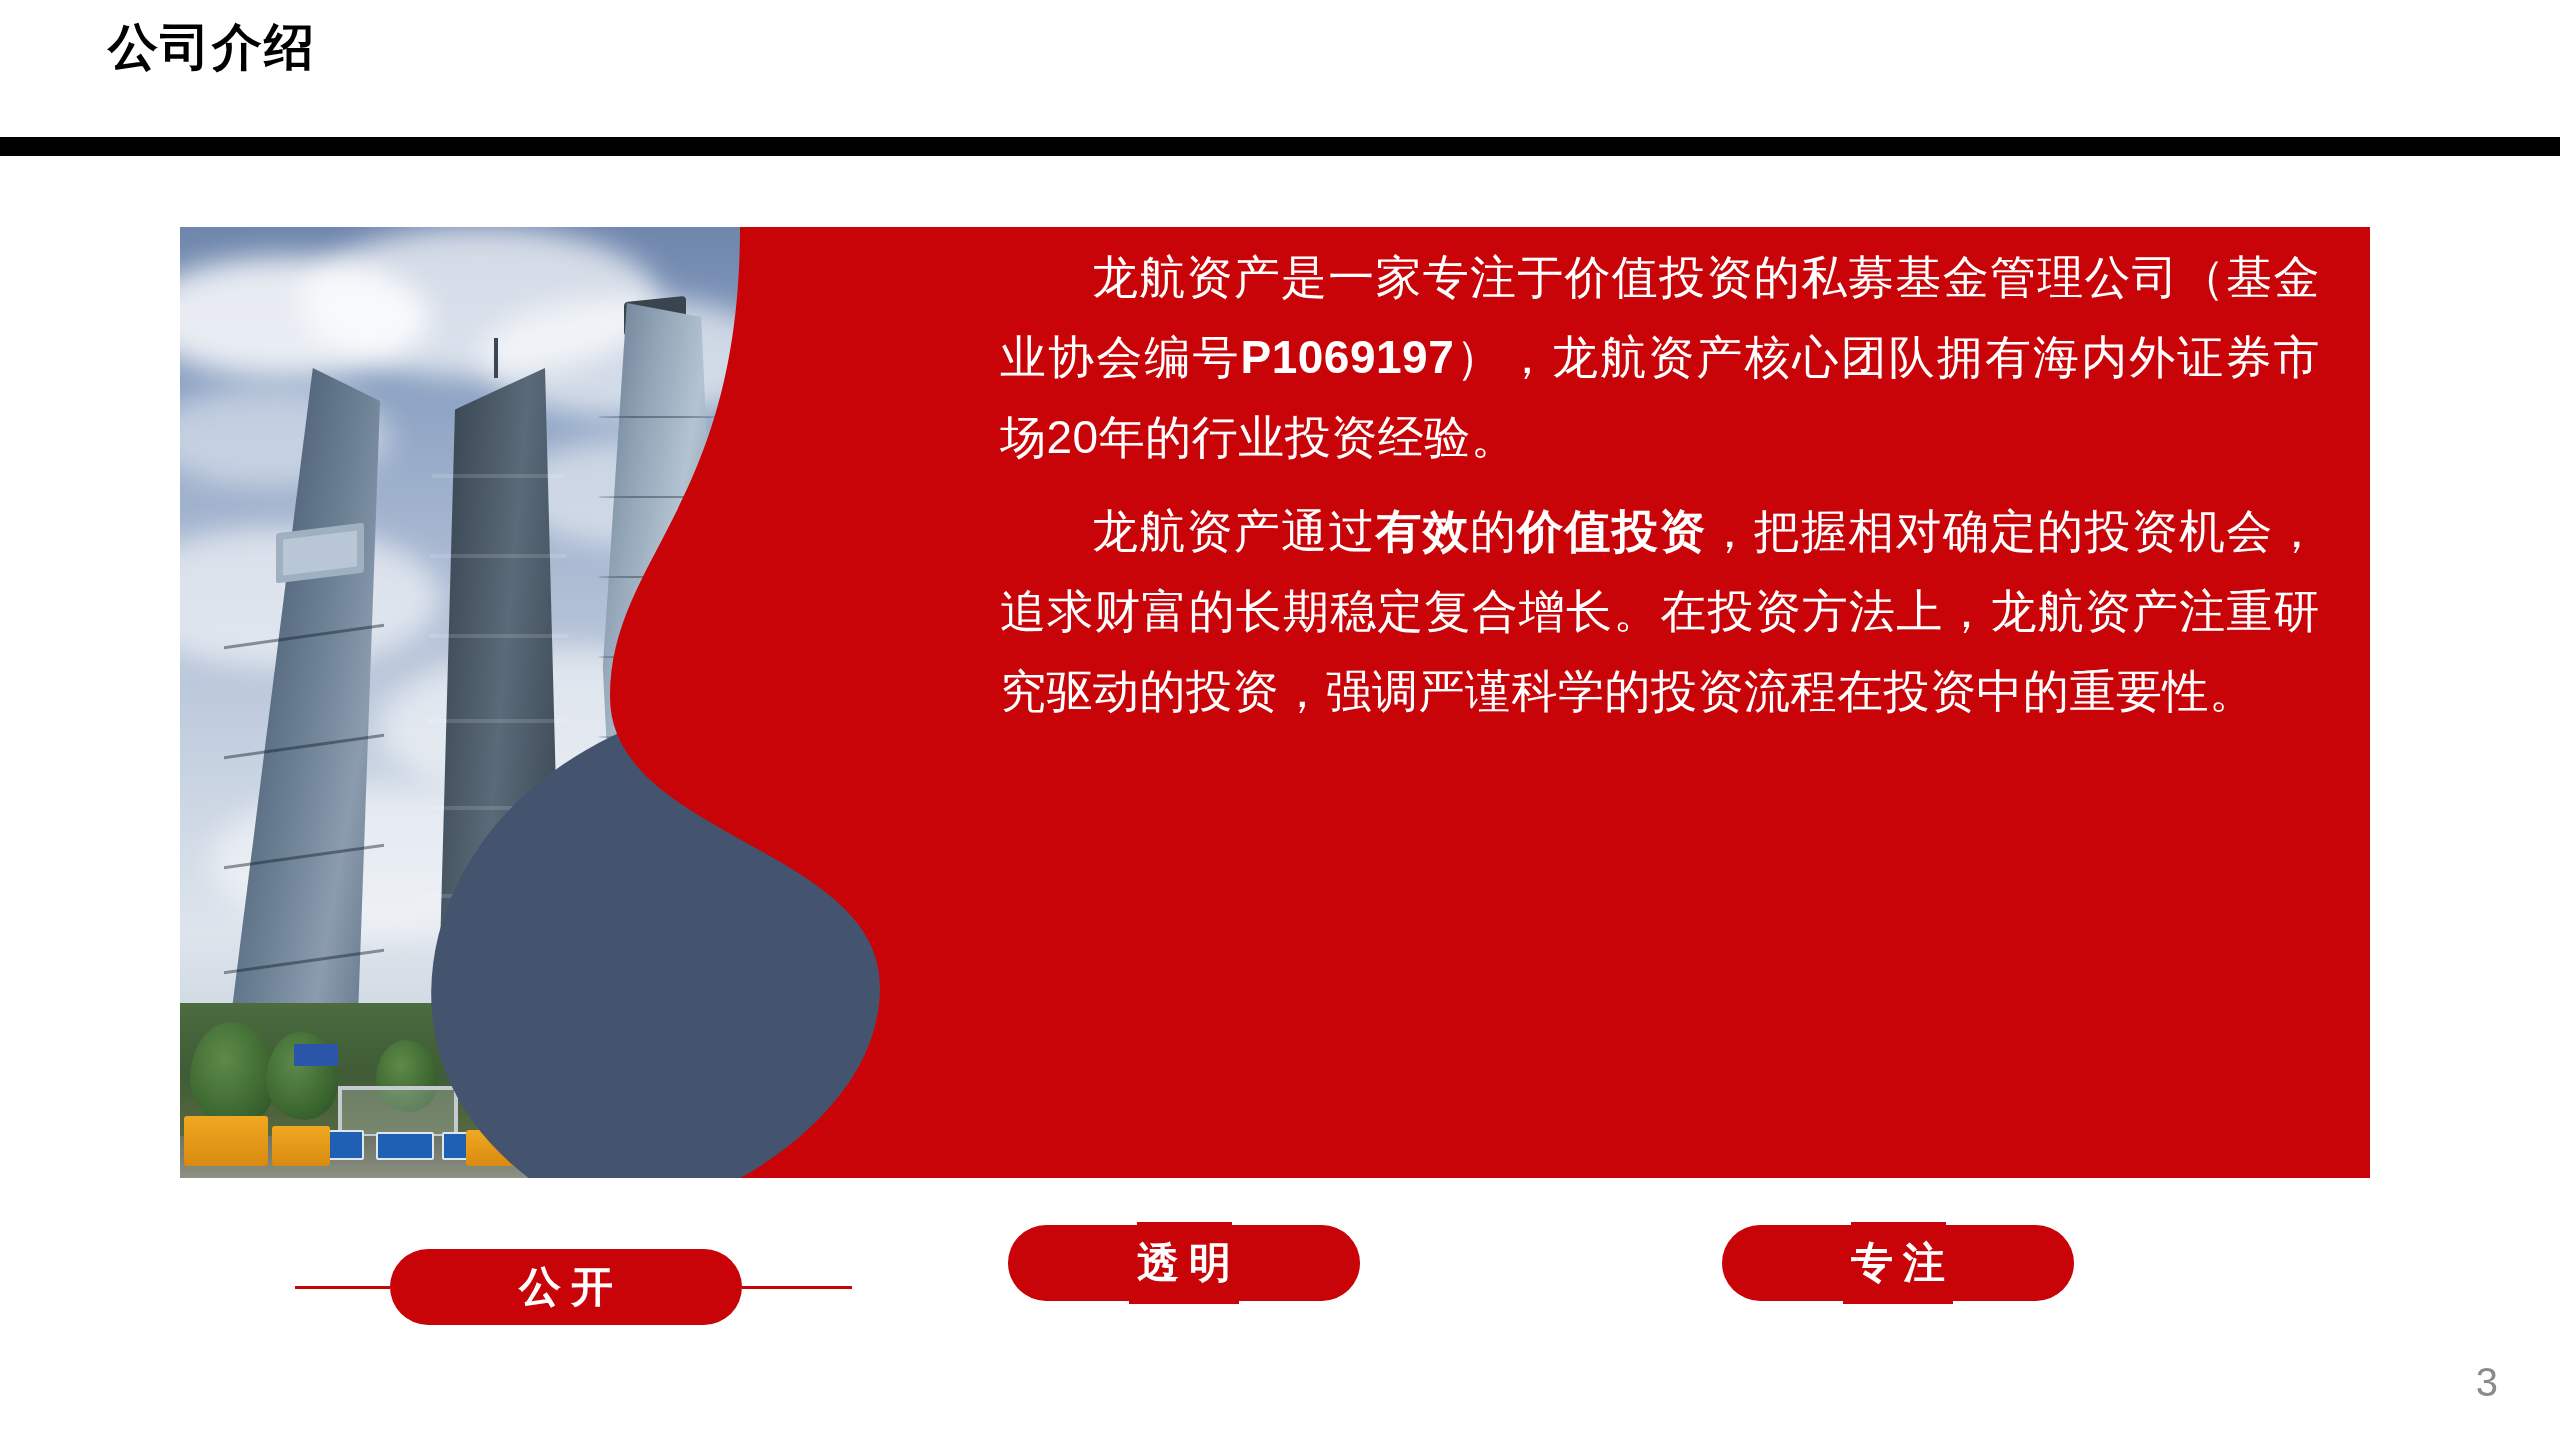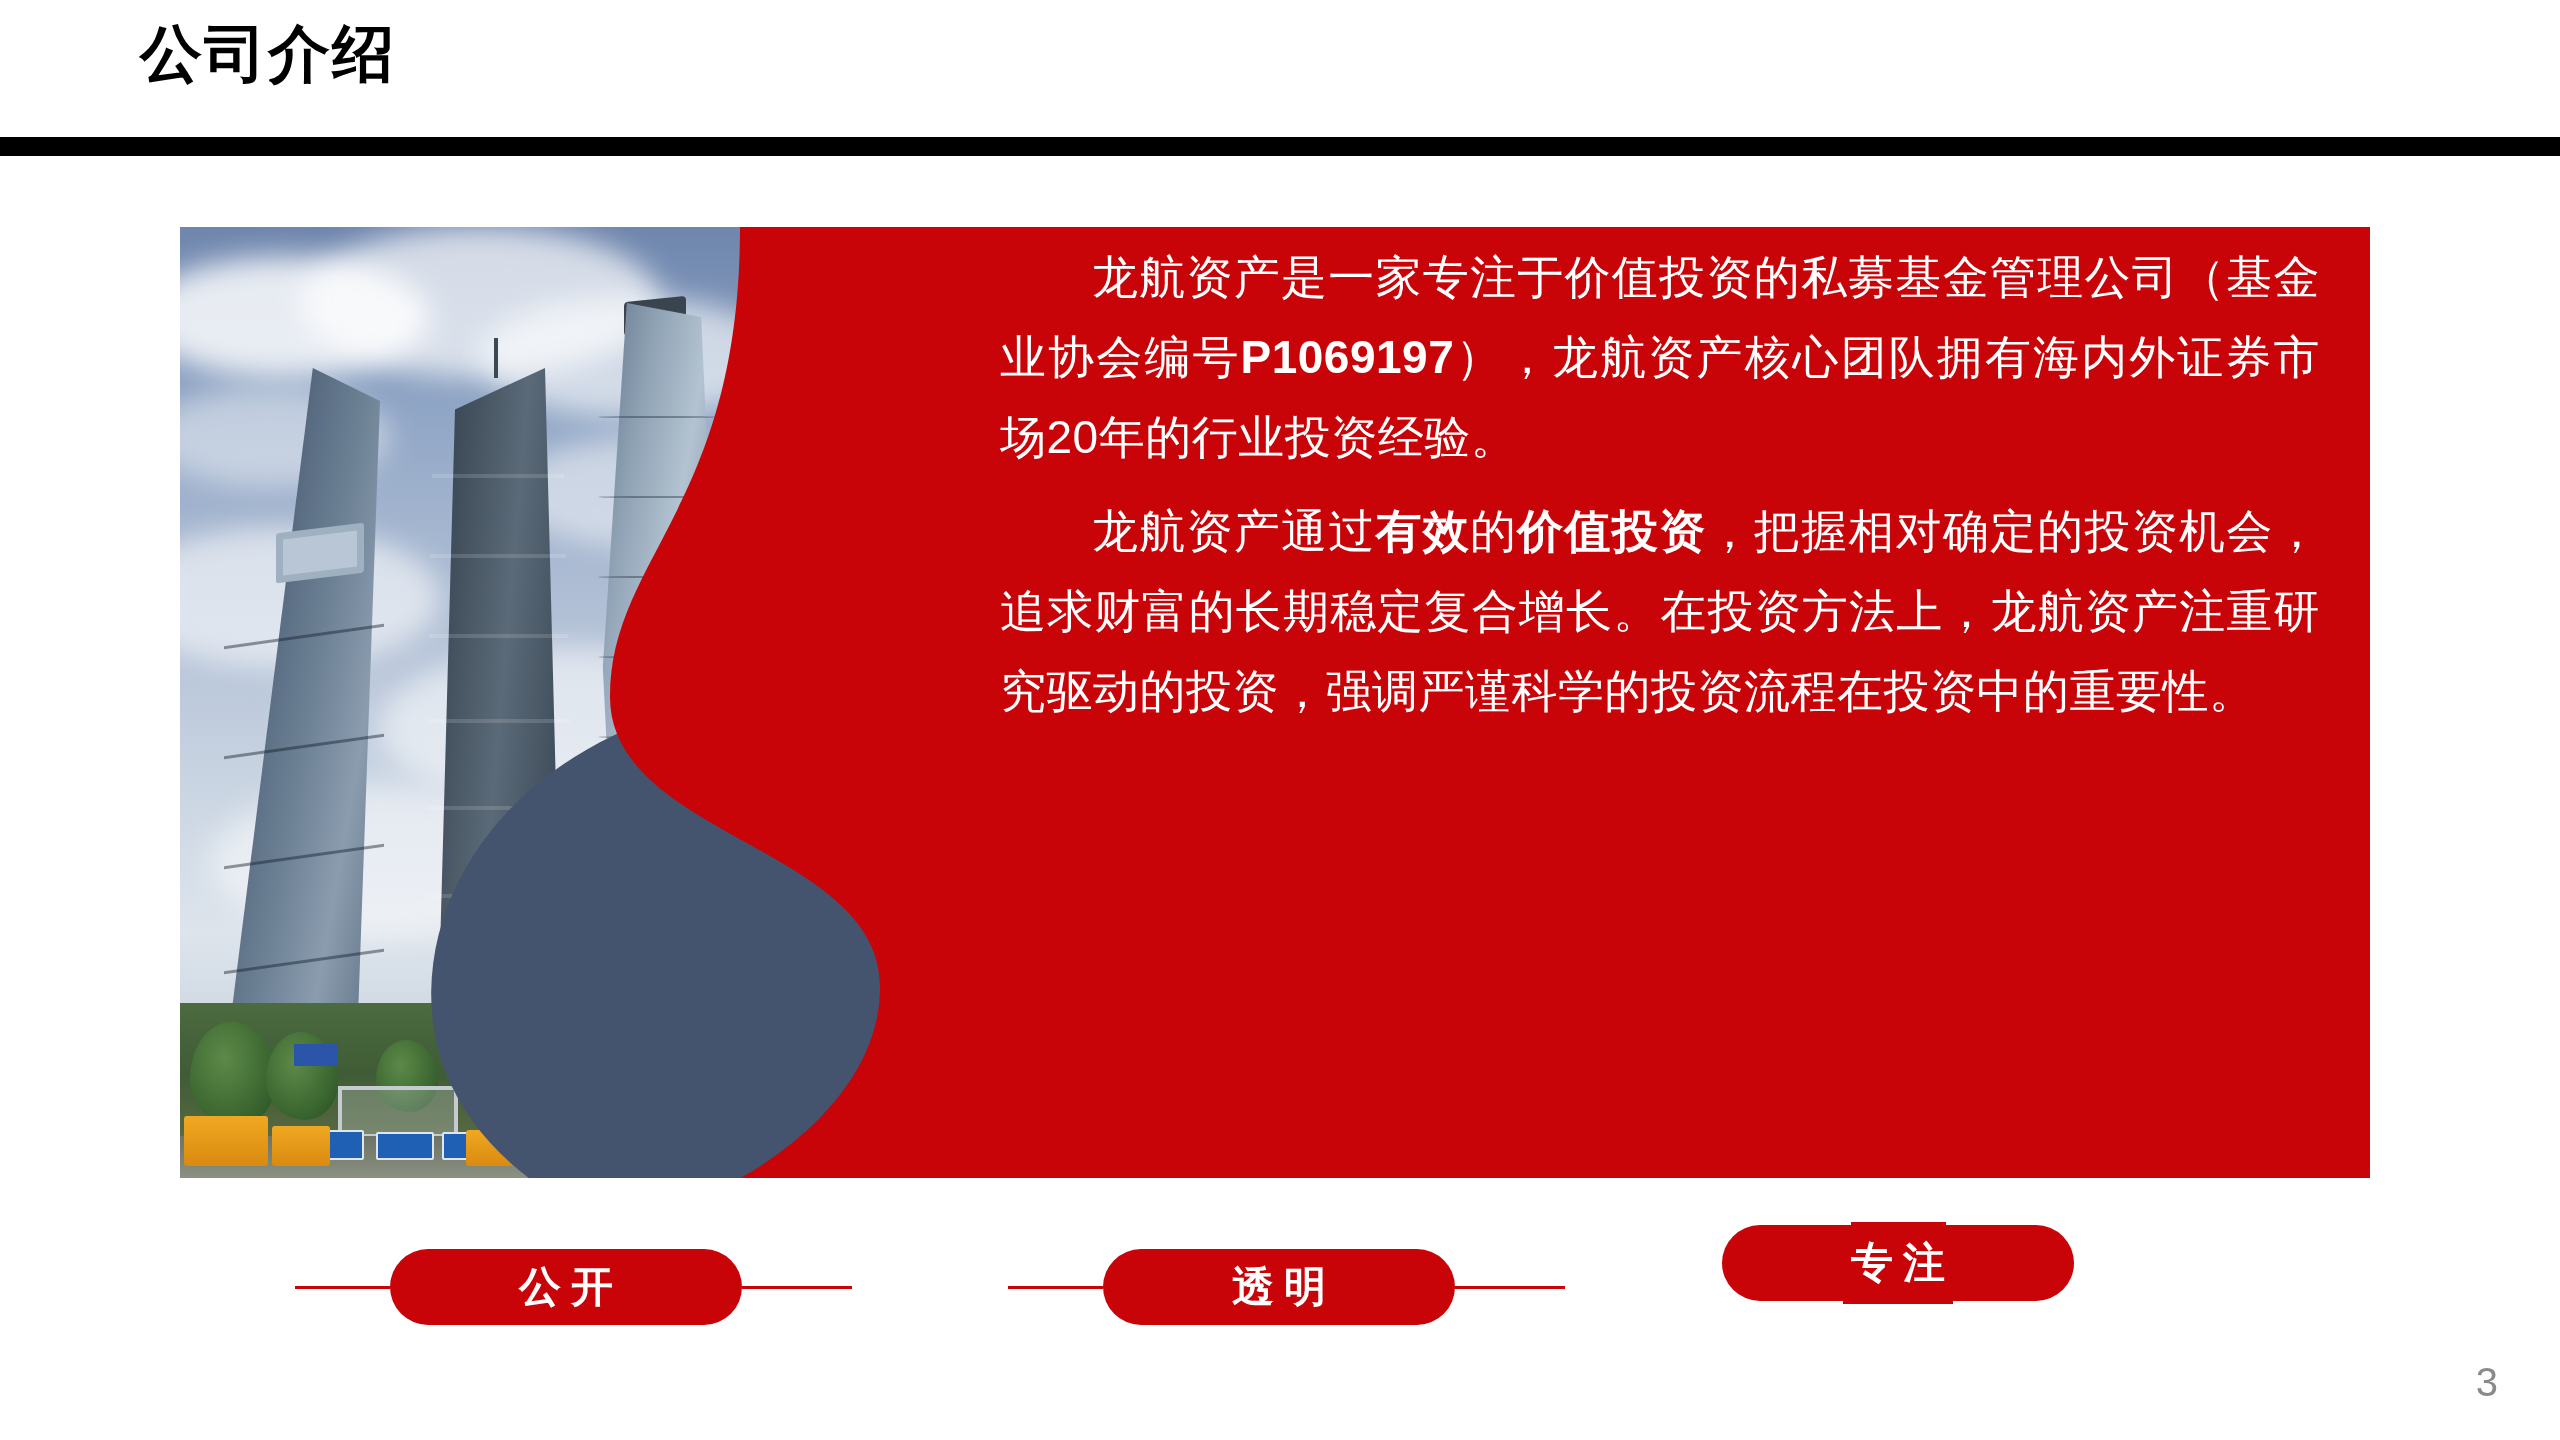--- a/index.html
+++ b/index.html
@@ -19,27 +19,26 @@
   #slide-header {
     position: absolute;
     left: 0; top: 0;
     width: 2560px;
     height: 160px;
   }
   #page-title {
     position: absolute;
     left: 108px;
     top: 20px;
-    font-size: 62px;
+    font-size: 50px;
     font-weight: bold;
     color: #000000;
     letter-spacing: 2px;
     line-height: 1.1;
     white-space: nowrap;
-    margin-left: 32px;
   }
   #header-rule {
     position: absolute;
     left: 0;
     top: 137px;
     width: 2560px;
     height: 19px;
     background: #000000;
   }
 
@@ -343,21 +342,21 @@
     font-size: 42px;
     font-weight: bold;
     letter-spacing: 10px;
     text-indent: 10px;
     display: flex;
     align-items: center;
     justify-content: center;
     line-height: 1;
   }
   #pill-group-1 { left: 295px; }
-  #pill-group-2 { left: 1008px; }
+  #pill-group-2 { left: 1008px; flex-direction: column; }
   #pill-group-3 { left: 1722px; flex-direction: column; }
   .line-left  { width: 95px; }
   .line-right { width: 110px; }
 
   
   #page-number {
     position: absolute;
     right: 62px;
     bottom: 38px;
     font-size: 40px;

